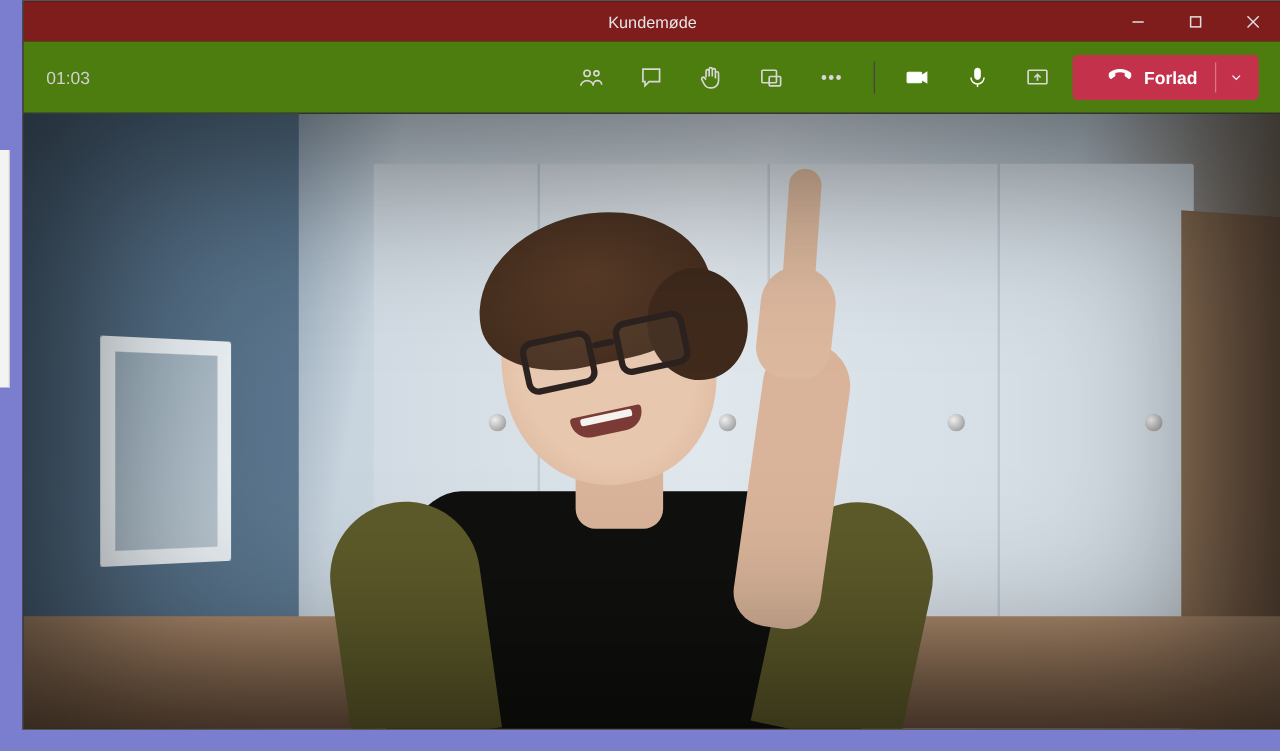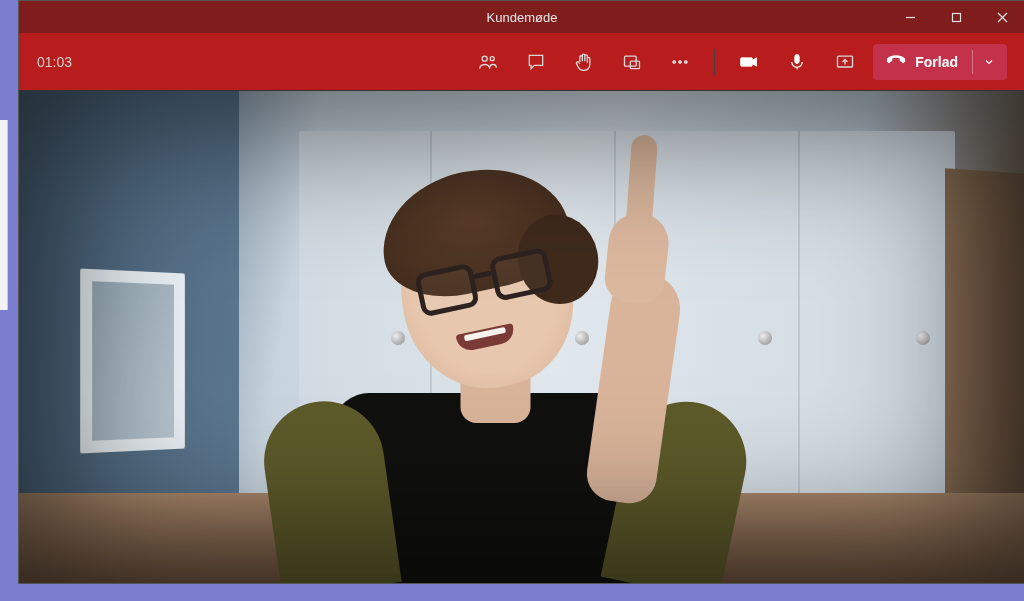--- a/index.html
+++ b/index.html
@@ -58,21 +58,21 @@
       width: 46px;
       height: 100%;
       display: flex;
       align-items: center;
       justify-content: center;
       color: #e0e0e0;
     }
     .win-btn svg { stroke: #e0e0e0; }
     .toolbar {
       height: 58px;
-      background: #b91c1c;
+      background: #4d7c0f;
       border-bottom: 1px solid #333;
       display: flex;
       align-items: center;
       padding: 0 18px;
       gap: 8px;
     }
     .timer {
       color: #d0d0d0;
       font-size: 14px;
       margin-right: auto;
@@ -94,21 +94,21 @@
       background: #444;
       margin: 0 6px;
     }
     .leave-btn {
       display: flex;
       align-items: center;
       background: #c4314b;
       color: #fff;
       height: 36px;
       border-radius: 4px;
-      padding: 0 6px 0 14px;
+      padding: 0 6px 0 29px;
       font-size: 14px;
       gap: 10px;
     }
     .leave-btn .phone svg { fill: #fff; stroke: none; }
     .leave-btn .label { margin-right: 4px; font-weight: 600; }
     .leave-btn .chev {
       border-left: 1px solid rgba(255,255,255,0.35);
       padding: 6px 6px 6px 10px;
       display: flex;
       align-items: center;

